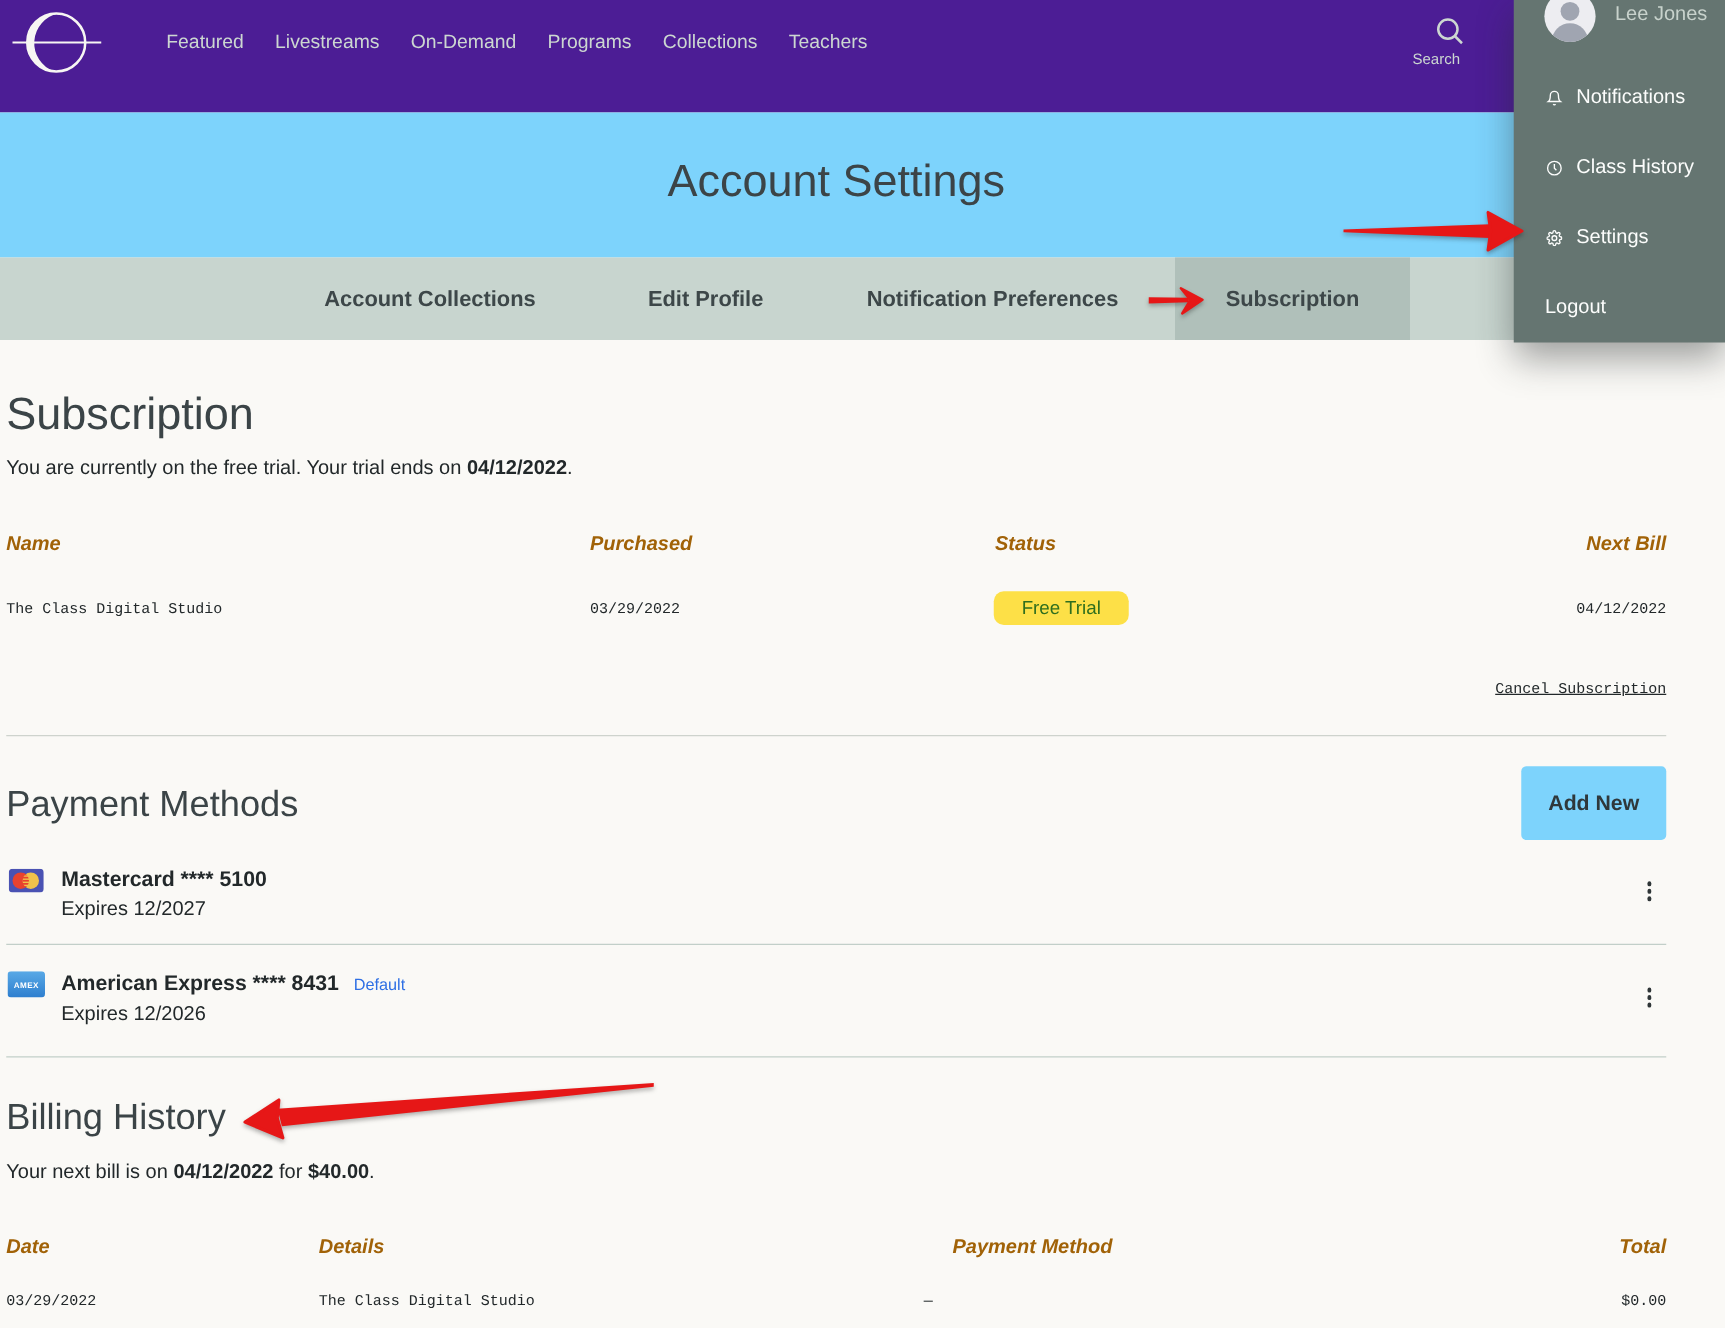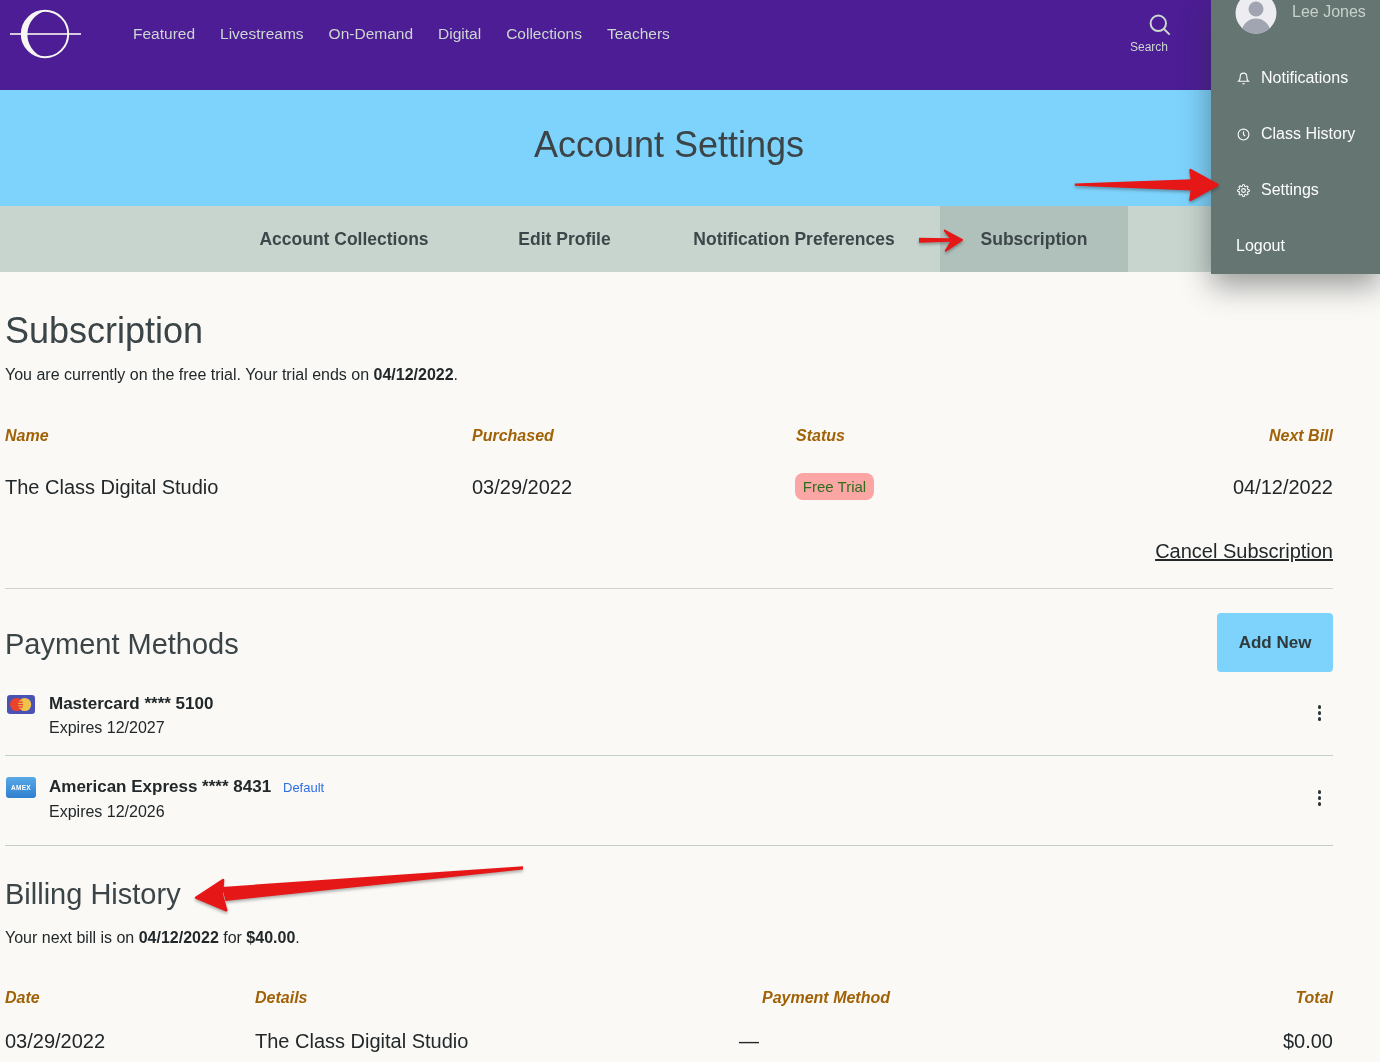--- a/index.html
+++ b/index.html
@@ -29,24 +29,24 @@
   #dd { position:absolute; left:1211px; top:0; width:169px; height:274px; background:#657571;
         box-shadow:0 12px 28px rgba(40,45,45,0.45); }
   #dd .item { position:absolute; left:25px; color:#fcfdfc; font-size:16px; line-height:16px; white-space:nowrap; }
   #dd .icon { position:absolute; left:26px; }
   #dd .itxt { left:50px; }
 
   
   .h2 { position:absolute; left:5px; color:#3b4447; font-weight:400; }
   .smalltext { position:absolute; left:5px; font-size:16px; line-height:16px; color:#22282a; white-space:nowrap; }
   .th { position:absolute; font-weight:bold; font-size:16px; color:#a16207; line-height:20px; white-space:nowrap;font-style:italic; }
-  .td { position:absolute; font-size:20px; color:#22282a; line-height:16px; white-space:nowrap; }
+  .td { position:absolute; font-size:12px; color:#22282a; line-height:16px; white-space:nowrap;font-family:Liberation Mono, monospace; }
   .hr { position:absolute; left:5px; width:1328px; height:1px; }
 
-  .pill { position:absolute; left:795px; top:473px; width:79px; height:27px; background:#fca5a5;
+  .pill { position:absolute; left:795px; top:473px; width:108px; height:27px; background:#fde047;
           border-radius:8px; color:#2f6e1e; font-size:15px; text-align:center; line-height:27px; }
 
   #addnew { position:absolute; left:1217px; top:613px; width:116px; height:59px; background:#7dd3fc;
             border-radius:4px; font-weight:bold; font-size:17px; color:#2f383b; text-align:center; line-height:59px; }
 
   .cardname { position:absolute; left:49px; font-weight:bold; font-size:17px; color:#22282a; line-height:17px; white-space:nowrap; }
   .cardexp  { position:absolute; left:49px; font-size:16px; color:#22282a; line-height:16px; }
   .default  { position:absolute; font-size:13px; color:#2e6fe4; line-height:13px; }
   .dots { position:absolute; left:1317.5px; width:4px; }
   .dots i { display:block; width:3.6px; height:3.6px; border-radius:50%; background:#2e3537; margin-bottom:2.6px; }
@@ -59,21 +59,21 @@
 <div id="header">
   <svg class="abs" style="left:0;top:0" width="92" height="70" viewBox="0 0 92 70">
     <circle cx="45" cy="34" r="23.2" fill="none" stroke="#f7f6f3" stroke-width="2"></circle>
     <path d="M45,10.8 A23.2,23.2 0 0,0 45,57.2 A24.1,24.1 0 0,1 45,10.8 Z" fill="#f7f6f3" transform="rotate(4 45 34)"></path>
     <rect x="10" y="33.2" width="71" height="1.6" fill="#f7f6f3"></rect>
   </svg>
   <div id="nav">
     <span>Featured</span>
       <span>Livestreams</span>
       <span>On-Demand</span>
-    <span>Digital</span>
+    <span>Programs</span>
       <span>Collections</span>
       <span>Teachers</span>
   </div>
   <div id="search">
     <svg width="26" height="27" viewBox="0 0 26 27" style="margin:0 auto">
       <circle cx="11.3" cy="12.3" r="7.7" fill="none" stroke="#ccd7d1" stroke-width="2"></circle>
       <line x1="17" y1="18" x2="22.6" y2="23.6" stroke="#ccd7d1" stroke-width="2"></line>
     </svg>
     <div class="lbl">Search</div>
   </div>

